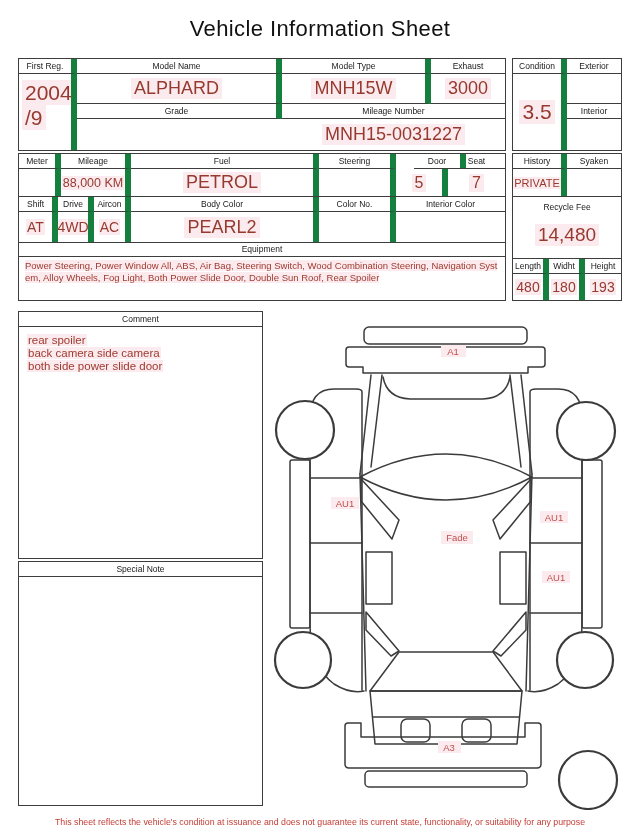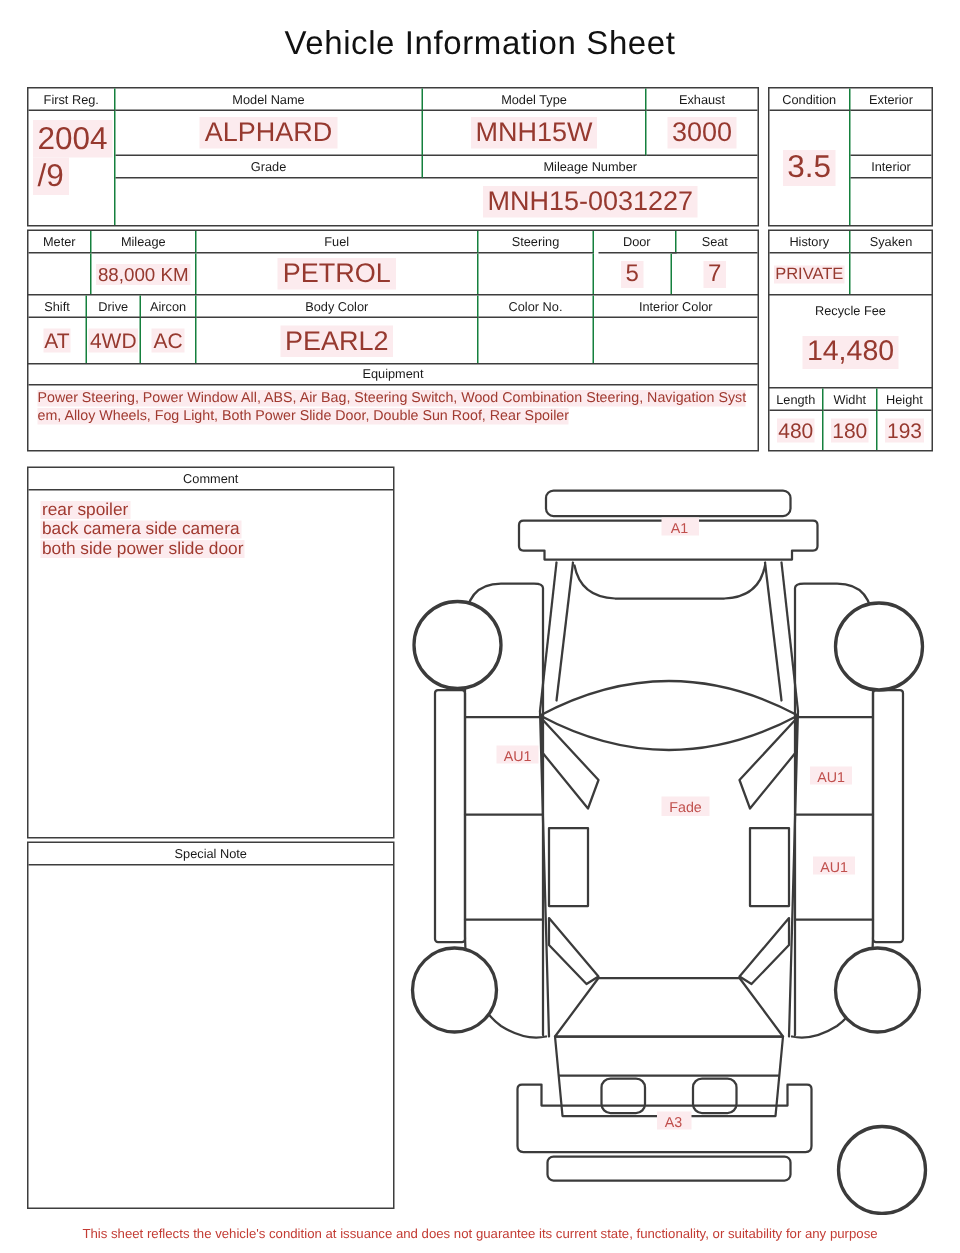--- a/index.html
+++ b/index.html
@@ -3,21 +3,21 @@
 <meta charset="utf-8">
 <style>
   html,body{margin:0;padding:0;background:#ffffff;}
   #sheet{
     position:relative;width:640px;height:835px;background:#ffffff;overflow:hidden;
     font-family:"Liberation Sans",sans-serif;color:#191919;
   }
   .abs{position:absolute;box-sizing:border-box;}
   .band{position:absolute;box-sizing:border-box;border:1px solid #3d3d3d;background:#fff;}
   .cell{position:absolute;box-sizing:border-box;overflow:hidden;}
-  .bR{border-right:1px solid #15803d;}
+  .bR{border-right:6px solid #15803d;}
   .bB{border-bottom:1px solid #3d3d3d;}
   .hdr{font-size:8.5px;line-height:14px;text-align:center;color:#191919;white-space:nowrap;}
   .val{display:flex;align-items:center;justify-content:center;color:#96392f;}
   .hl{background:#fcebee;padding:0 3px;white-space:nowrap;}
   .title{
     position:absolute;left:0;top:16px;width:640px;text-align:center;
     font-size:22px;letter-spacing:0.4px;color:#111;
   }
   .fs21{font-size:21px;} .fs19{font-size:19px;} .fs18{font-size:18px;}
   .fs16{font-size:16px;} .fs14{font-size:14px;} .fs13{font-size:12.5px;}
@@ -81,21 +81,21 @@
     <div class="cell val bB fs13" style="left:54px;top:15px;width:54px;height:30px;"></div>
     <div class="cell hdr bB" style="left:54px;top:45px;width:54px;height:15px;">Interior</div>
     <div class="cell val fs13" style="left:54px;top:60px;width:54px;height:31px;"></div>
   </div>
 
   <div class="band" style="left:18px;top:153px;width:488px;height:44px;">
     <div class="cell hdr bR bB" style="left:0;top:0;width:42px;height:15px;">Meter</div>
     <div class="cell hdr bR bB" style="left:42px;top:0;width:70px;height:15px;">Mileage</div>
     <div class="cell hdr bR bB" style="left:112px;top:0;width:188px;height:15px;">Fuel</div>
     <div class="cell hdr bR bB" style="left:300px;top:0;width:77px;height:15px;">Steering</div>
-    <div class="cell hdr bR bB" style="left:380px;top:0;width:52px;height:15px;">Door</div>
+    <div class="cell hdr bR bB" style="left:395px;top:0;width:52px;height:15px;">Door</div>
     <div class="cell hdr bB" style="left:429px;top:0;width:57px;height:15px;">Seat</div>
 
     <div class="cell val bR fs13" style="left:0;top:15px;width:42px;height:27px;"></div>
     <div class="cell val bR fs13" style="left:42px;top:15px;width:70px;height:27px;">
         <span class="hl" style="padding:0 1px;">88,000 KM</span>
       </div>
     <div class="cell val bR fs18" style="left:112px;top:15px;width:188px;height:27px;">
         <span class="hl">PETROL</span>
       </div>
     <div class="cell val bR fs13" style="left:300px;top:15px;width:77px;height:27px;"></div>

